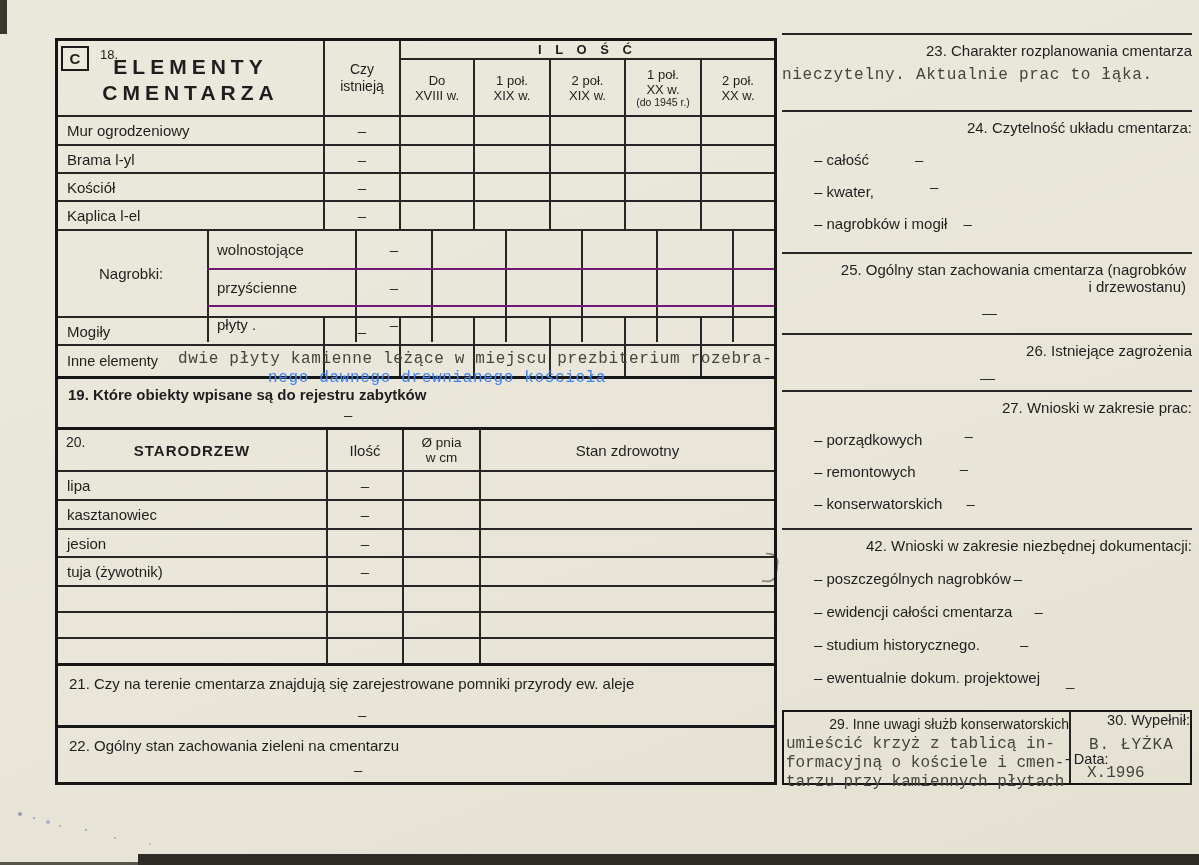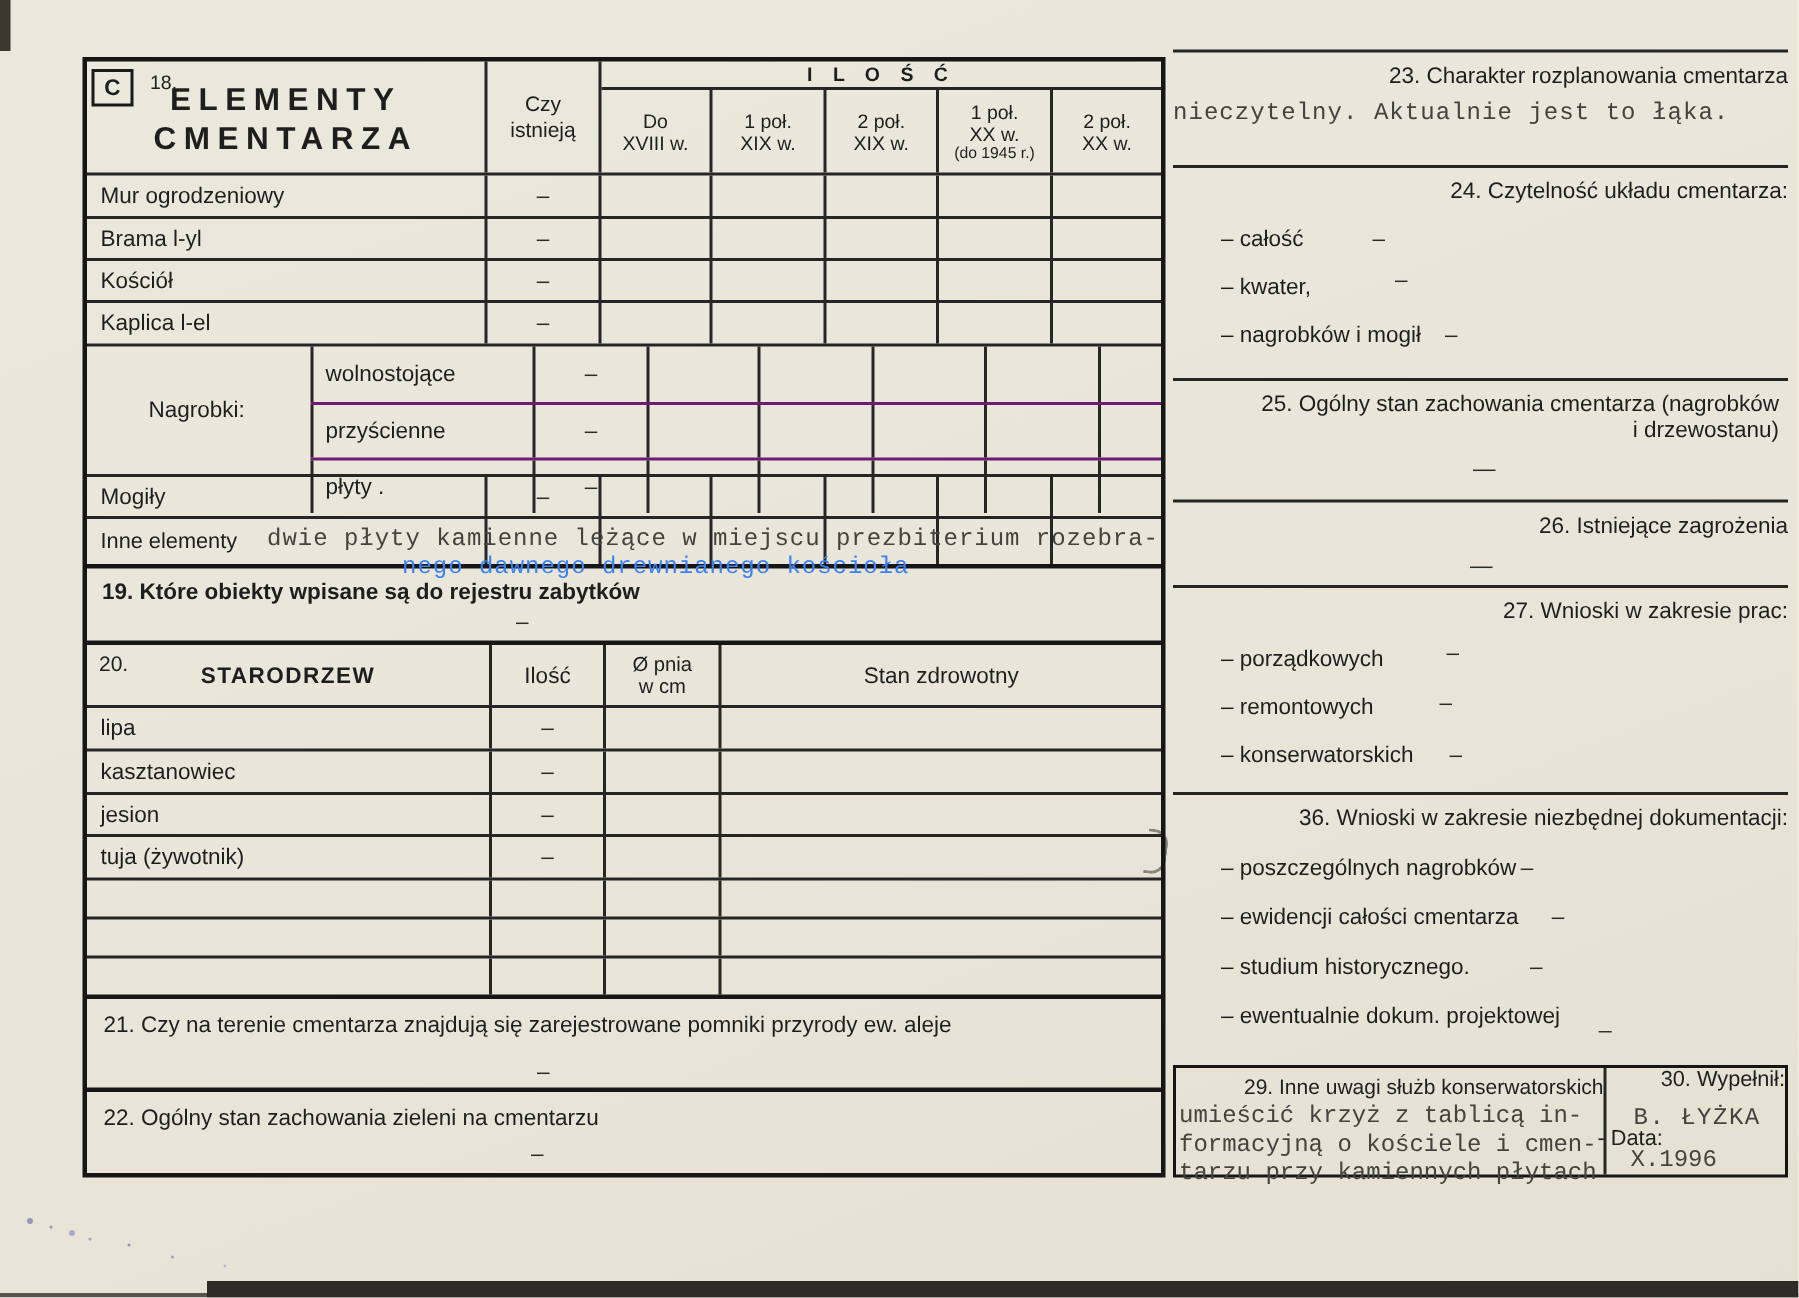--- a/index.html
+++ b/index.html
@@ -326,21 +326,21 @@
     <div class="sec22">
       <div class="lab">22. Ogólny stan zachowania zieleni na cmentarzu</div>
       <div class="val dash">–</div>
     </div>
   </div>
 
   <div class="rpanel">
 
     <div class="rsec s23">
       <div class="rhead">23. Charakter rozplanowania cmentarza</div>
-      <div class="typed23 mono">nieczytelny. Aktualnie jest to łąka.</div>
+      <div class="typed23 mono">nieczytelny. Aktualnie prac to łąka.</div>
     </div>
 
     <div class="rsec s24">
       <div class="rhead">24. Czytelność układu cmentarza:</div>
       <div class="r-item i1">
           <span>– całość</span>
           <span class="ival dash">–</span>
         </div>
       <div class="r-item i2">
           <span>– kwater,</span>
@@ -373,21 +373,21 @@
           <span>– remontowych</span>
           <span class="ival dash">–</span>
         </div>
       <div class="r-item i3">
           <span>– konserwatorskich</span>
           <span class="ival dash">–</span>
         </div>
     </div>
 
     <div class="rsec s28">
-      <div class="rhead">36. Wnioski w zakresie niezbędnej dokumentacji:</div>
+      <div class="rhead">42. Wnioski w zakresie niezbędnej dokumentacji:</div>
       <div class="r-item i1">
           <span>– poszczególnych nagrobków</span>
           <span class="ival dash">–</span>
         </div>
       <div class="r-item i2">
           <span>– ewidencji całości cmentarza</span>
           <span class="ival dash">–</span>
         </div>
       <div class="r-item i3">
           <span>– studium historycznego.</span>

